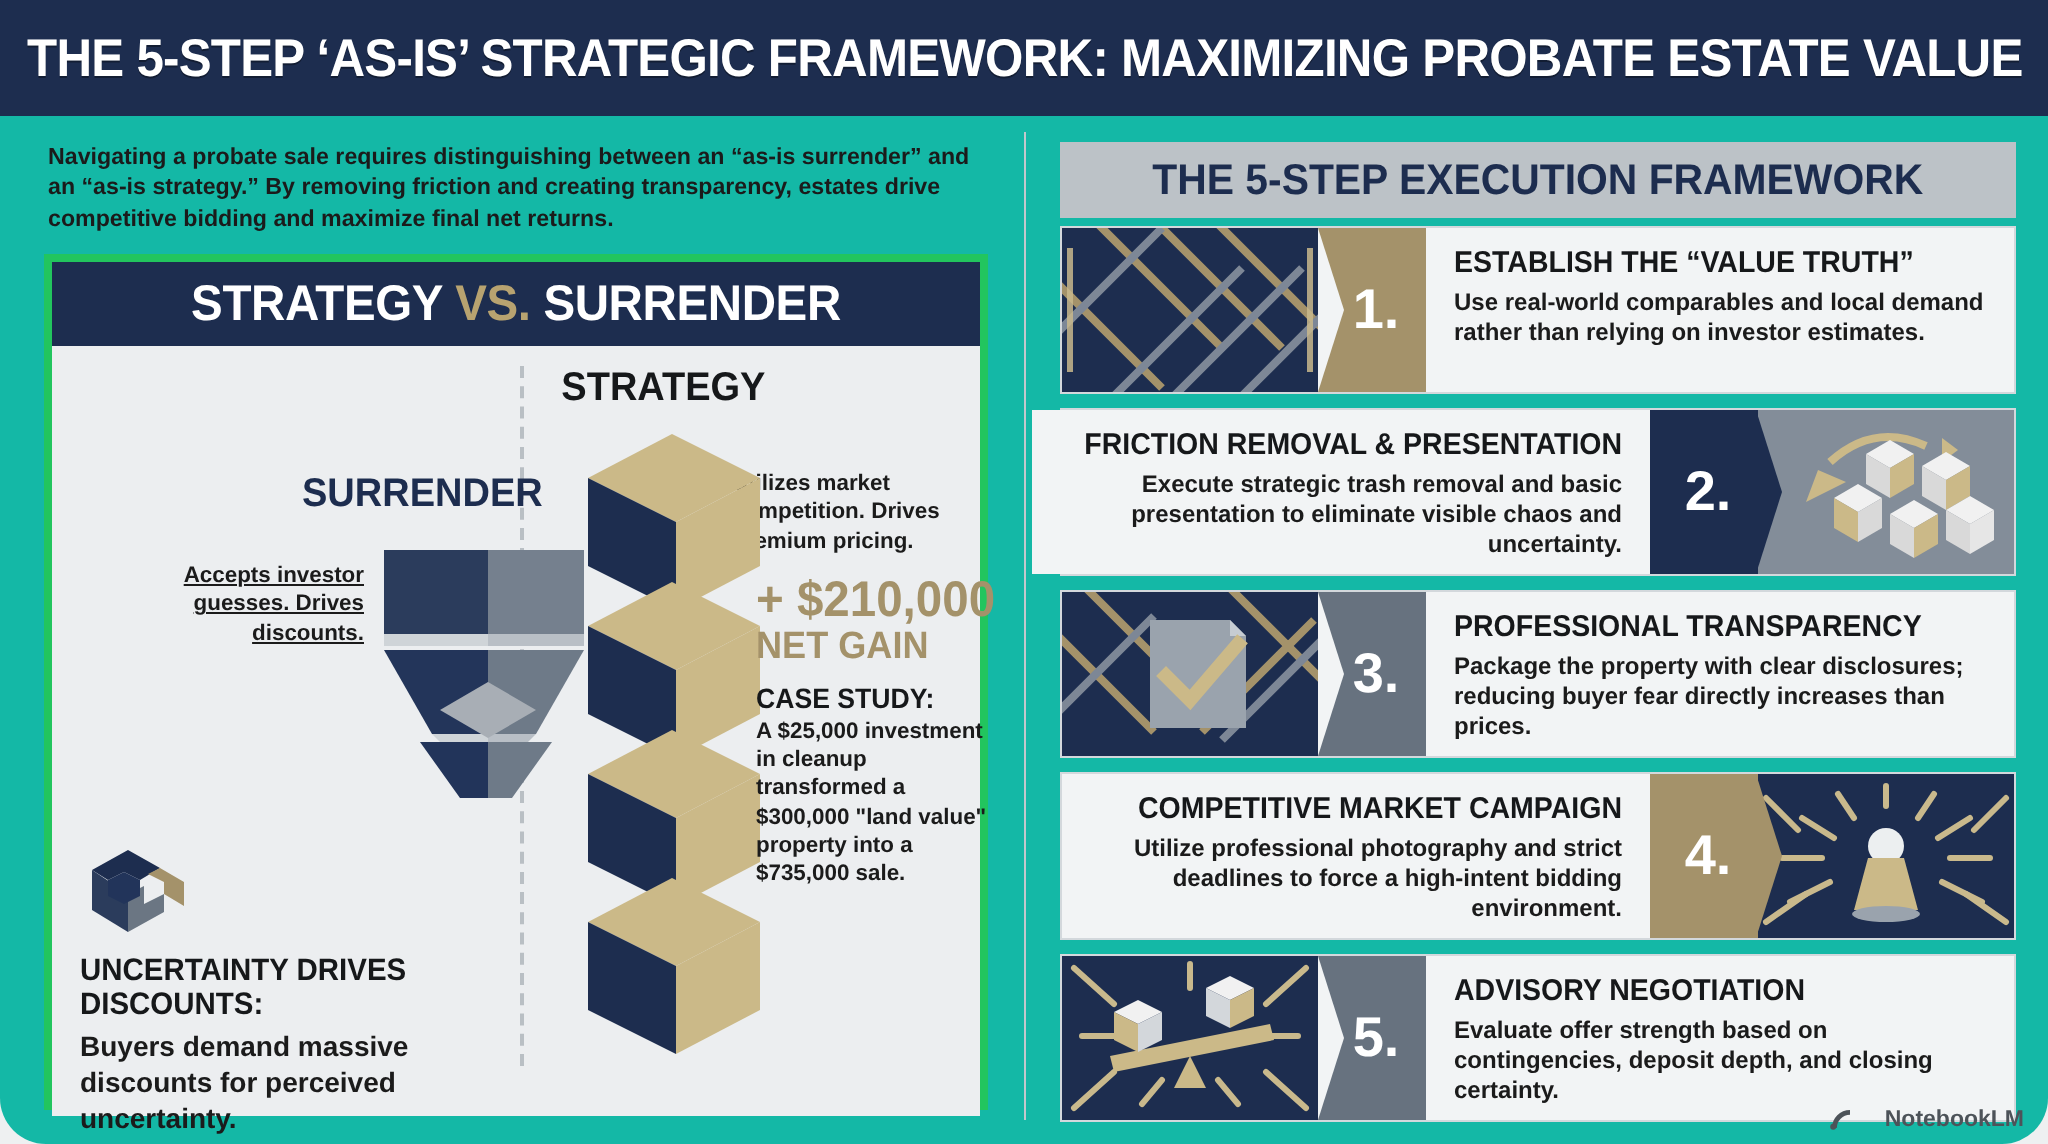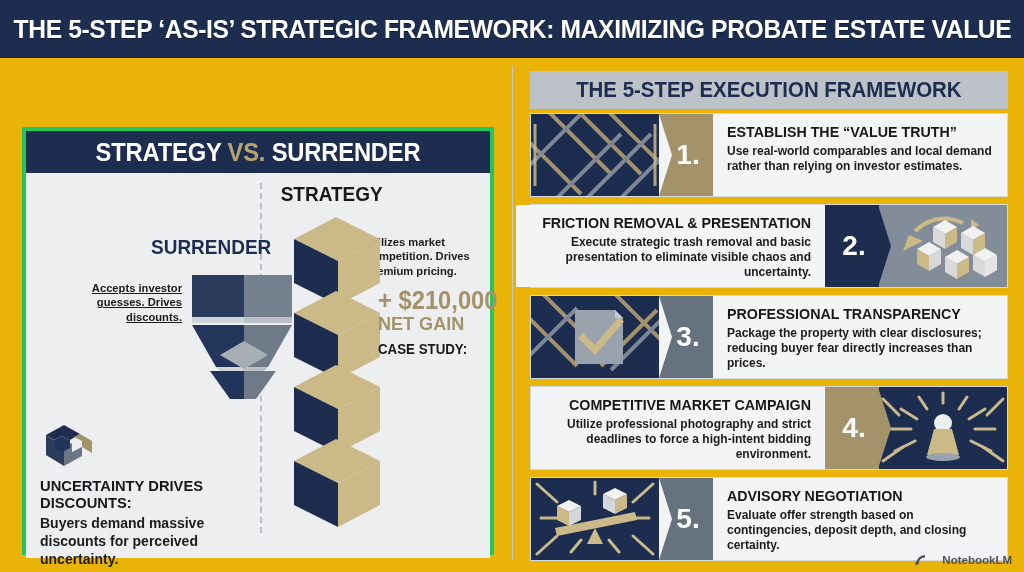--- a/index.html
+++ b/index.html
@@ -3,21 +3,21 @@
 <meta charset="utf-8">
 <style>
   * { box-sizing: border-box; margin: 0; padding: 0; }
   html, body { width: 1024px; height: 572px; }
   body {
     font-family: "Liberation Sans", sans-serif;
     background: #eef0f1;
     position: relative;
     overflow: hidden;
   }
-  .page { position: absolute; inset: 0; background: #eab308; }
+  .page { position: absolute; inset: 0; background: #14b8a6; border-radius: 23px; }
 
   
   .header {
     position: absolute; left: 0; top: 0; width: 1024px; height: 58px;
     background: #1d2d4f;
     display: flex; align-items: center; justify-content: center;
   }
   .header-title {
     color: #ffffff;
     font-size: 26.5px;
@@ -183,20 +183,21 @@
 <body>
 
 <div class="page">
 
   <div class="header">
     <div class="header-title">THE 5-STEP ‘AS-IS’ STRATEGIC FRAMEWORK: MAXIMIZING PROBATE ESTATE VALUE</div>
   </div>
 
   <div class="left-col">
 
+    <div class="intro">Navigating a probate sale requires distinguishing between an “as-is surrender” and an “as-is strategy.” By removing friction and creating transparency, estates drive competitive bidding and maximize final net returns.</div>
 
     <div class="compare-card">
       <div class="compare-header">
         <div class="ttl"><span>STRATEGY </span><span class="vs">VS.</span><span> SURRENDER</span></div>
       </div>
 
       <div class="compare-body">
 
         <div class="divider-dashed"></div>
 
@@ -240,20 +241,21 @@
             <polygon points="10,248 52,226 96,248 54,270" fill="#cbb988"></polygon>
             <polygon points="10,248 54,270 54,314 10,292" fill="#1d2d4f"></polygon>
             <polygon points="54,270 96,248 96,292 54,314" fill="#cbb988"></polygon>
           </svg>
         </div>
 
         <div class="gain">
           <div class="amount">+ $210,000</div>
           <div class="netgain">NET GAIN</div>
           <div class="cs-title">CASE STUDY:</div>
+          <div class="cs-body">A $25,000 investment in cleanup transformed a $300,000 "land value" property into a $735,000 sale.</div>
         </div>
 
         <div class="uncertainty">
           <div class="uicon">
             <svg viewBox="0 0 58 52" xmlns="http://www.w3.org/2000/svg">
               <polygon points="6,14 24,4 40,13 30,19 22,15 14,19" fill="#1d2d4f"></polygon>
               <polygon points="40,13 52,20 52,32 42,26 42,20 34,16" fill="#a4926a"></polygon>
               <polygon points="6,14 6,34 24,45 24,26" fill="#2b3c5c"></polygon>
               <polygon points="24,26 24,45 42,35 42,26 32,31 32,22" fill="#6b7683"></polygon>
               <polygon points="14,19 22,15 30,19 30,27 22,31 14,27" fill="#22345a"></polygon>

